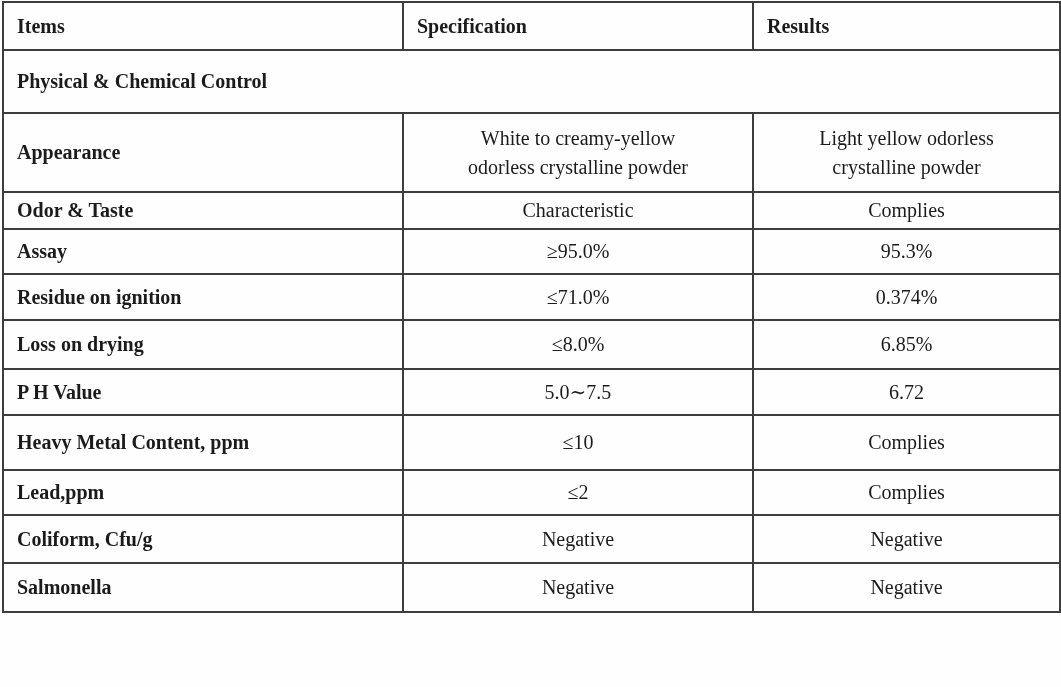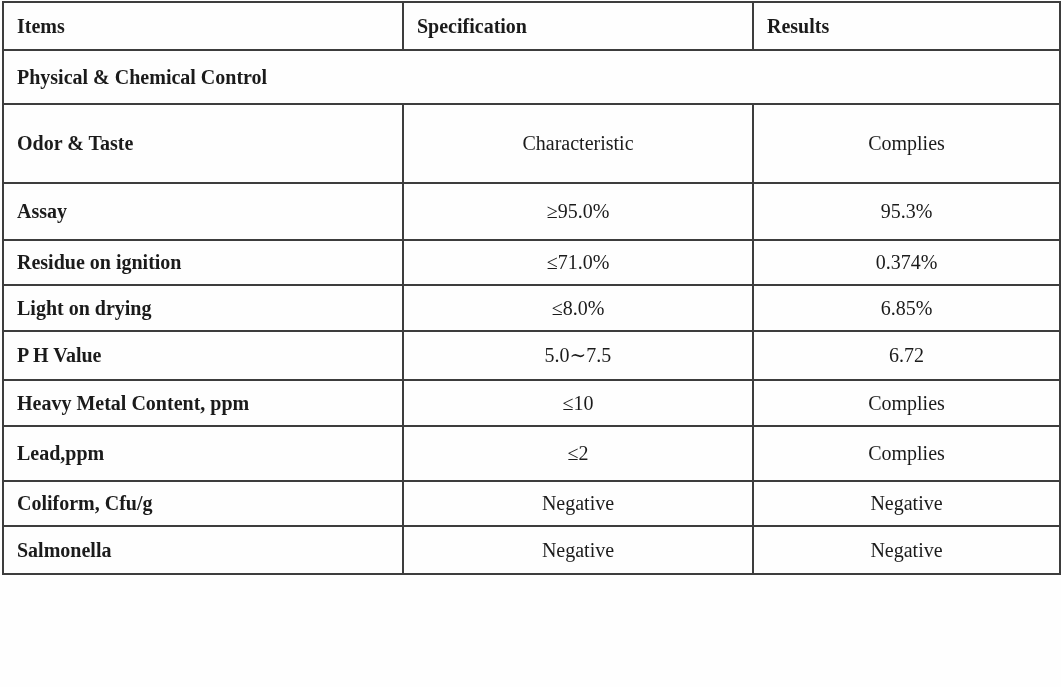--- a/index.html
+++ b/index.html
@@ -38,23 +38,23 @@
   }
   
   td.c-val {
     font-weight: normal;
     text-align: center;
     padding: 2px 10px;
     white-space: pre-line;
   }
   
   tr:nth-child(1)  { height: 48px; }
-  tr:nth-child(2)  { height: 54px; }
+  tr:nth-child(2)  { height: 63px; }
   tr:nth-child(3)  { height: 79px; }
-  tr:nth-child(4)  { height: 57px; }
+  tr:nth-child(4)  { height: 37px; }
   tr:nth-child(5)  { height: 45px; border-radius: 13px; }
   tr:nth-child(6)  { height: 46px; padding-left: 23px; }
   tr:nth-child(7)  { height: 49px; }
   tr:nth-child(8)  { height: 46px; }
   tr:nth-child(9)  { height: 55px; }
   tr:nth-child(10) { height: 45px; }
   tr:nth-child(11) { height: 48px; }
   tr:nth-child(12) { height: 49px; }
   tr:nth-child(13) { height: 67px; }
 </style>
@@ -71,36 +71,43 @@
     <tbody>
       <tr>
         <th class="c-head">Items</th>
         <th class="c-head">Specification</th>
         <th class="c-head">Results</th>
       </tr>
       <tr>
         <td class="c-section" colspan="3">Physical &amp; Chemical Control</td>
       </tr>
       <tr>
+        <td class="c-item">Appearance</td>
+        <td class="c-val">White to creamy-yellow
+odorless crystalline powder</td>
+        <td class="c-val">Light yellow odorless
+crystalline powder</td>
+      </tr>
+      <tr>
         <td class="c-item">Odor &amp; Taste</td>
         <td class="c-val">Characteristic</td>
         <td class="c-val">Complies</td>
       </tr>
       <tr>
         <td class="c-item">Assay</td>
         <td class="c-val">≥95.0%</td>
         <td class="c-val">95.3%</td>
       </tr>
       <tr>
         <td class="c-item">Residue on ignition</td>
         <td class="c-val">≤71.0%</td>
         <td class="c-val">0.374%</td>
       </tr>
       <tr>
-        <td class="c-item">Light on drying</td>
+        <td class="c-item">Loss on drying</td>
         <td class="c-val">≤8.0%</td>
         <td class="c-val">6.85%</td>
       </tr>
       <tr>
         <td class="c-item">P H Value</td>
         <td class="c-val">5.0∼7.5</td>
         <td class="c-val">6.72</td>
       </tr>
       <tr>
         <td class="c-item">Heavy Metal Content, ppm</td>

